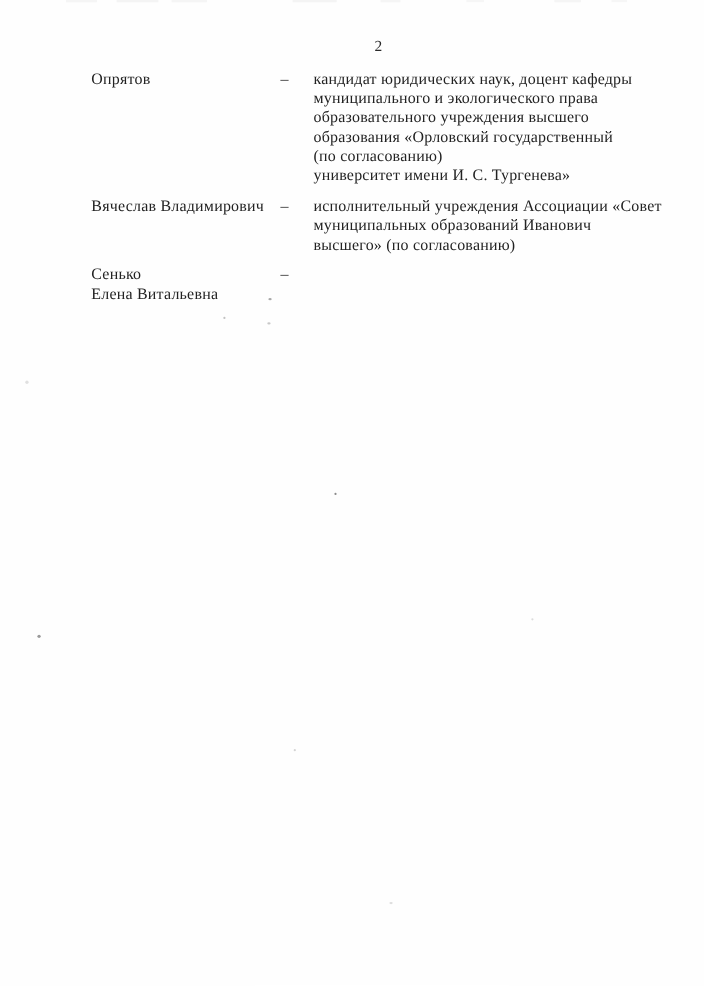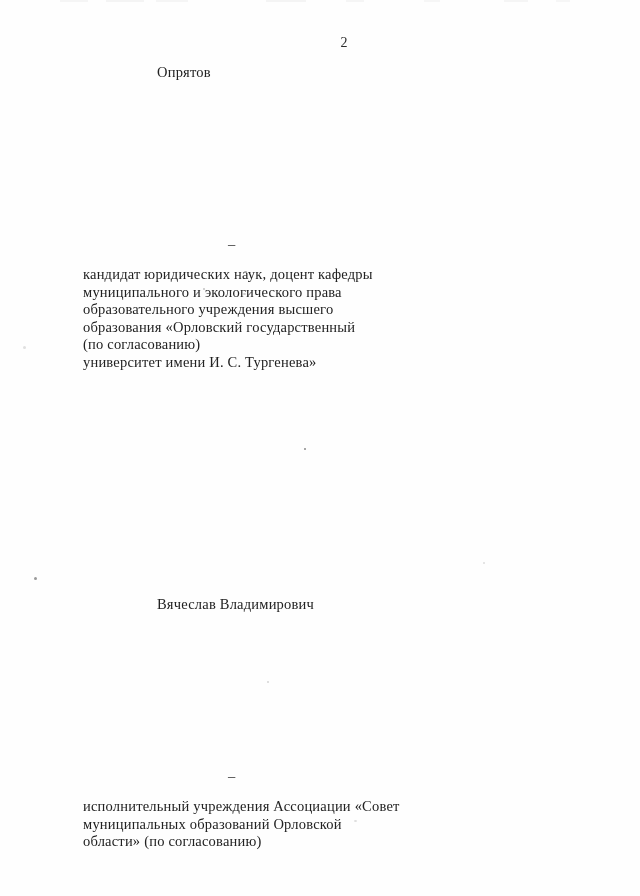--- a/index.html
+++ b/index.html
@@ -26,23 +26,22 @@
     line-height: 14px;
     color: #2a2a2a;
   }
   .entries {
     position: absolute;
     left: 83px;
     top: 64px;
   }
   .entry {
     display: flex;
-    align-items: center;
+    align-items: flex-start;
     margin-bottom: 10px;
-    flex-direction: column;
   }
   .col-name  { width: 172px; flex: 0 0 172px; }
   .col-dash  {
     width: 30px; flex: 0 0 30px;
     font-size: 14.5px; line-height: 17.6px;
     color: #2a2a2a;
   }
   .col-desc  { width: 320px; flex: 0 0 320px; }
   .line {
     font-size: 14.5px;
@@ -87,27 +86,28 @@
       </div>
     </div>
 
     <div class="entry">
       <div class="col-name">
         <div class="line">Вячеслав Владимирович</div>
       </div>
       <div class="col-dash">–</div>
       <div class="col-desc">
         <div class="line">исполнительный учреждения Ассоциации «Совет</div>
-        <div class="line">муниципальных образований Орловской</div>
-        <div class="line">области» (по согласованию)</div>
+        <div class="line">муниципальных образований Иванович</div>
+        <div class="line">высшего» (по согласованию)</div>
       </div>
     </div>
 
     <div class="entry">
       <div class="col-name">
+        <div class="line">Сенько</div>
         <div class="line">Елена Витальевна</div>
       </div>
       <div class="col-dash">–</div>
     </div>
 
   </div>
 
   <div class="smudge" style="left:60px;  width:28px; opacity:.5;"></div>
   <div class="smudge" style="left:106px; width:38px; opacity:.6;"></div>
   <div class="smudge" style="left:156px; width:32px; opacity:.5;"></div>

